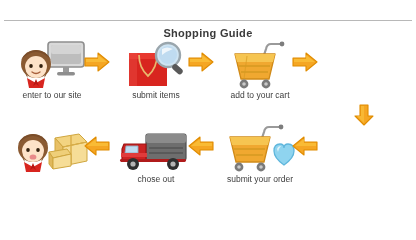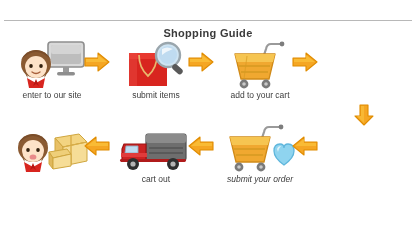--- a/index.html
+++ b/index.html
@@ -245,30 +245,30 @@
         <rect x="3" y="31" width="26" height="4" fill="#e03b3b"></rect>
 
         <rect x="2" y="37" width="66" height="3" rx="1.4" fill="#b01b1b"></rect>
 
         <circle cx="15" cy="42" r="6" fill="#2f2f2f"></circle>
         <circle cx="15" cy="42" r="2.6" fill="#b5b5b5"></circle>
         <circle cx="55" cy="42" r="6" fill="#2f2f2f"></circle>
         <circle cx="55" cy="42" r="2.6" fill="#b5b5b5"></circle>
       </svg>
     </div>
-    <div class="step-label">cart out</div>
+    <div class="step-label">chose out</div>
   </div>
   <div class="arrow arrow-h" style="left:188px;">
     <svg width="26" height="20" viewBox="0 0 26 20">
       <path d="M25 6 L12 6 L12 1 L1 10 L12 19 L12 14 L25 14 Z" fill="#f5a623" stroke="#e08c00" stroke-width="1.1" stroke-linejoin="round"></path>
       <path d="M24 7 L12 7 L12 3 L3 10 L12 10 L24 10 Z" fill="#f9c13c" opacity="0.75"></path>
     </svg>
   </div>
 
-  <div class="step" style="left:208px;font-style:italic;">
+  <div class="step" style="left:208px;">
     <div class="step-art">
       <svg class="art-svg" width="76" height="52" viewBox="0 0 76 52">
         <path d="M58 5 L47 5 Q43 5 42 10 L39 19" stroke="#9a9a9a" stroke-width="2.2" fill="none" stroke-linecap="round"></path>
         <circle cx="59" cy="5" r="2.4" fill="#7d7d7d"></circle>
         <path d="M8 15 L48 15 L42 40 L14 40 Z" fill="#f0a830" stroke="#d08a18" stroke-width="1.3" stroke-linejoin="round"></path>
         <path d="M8 15 L48 15 L46 23 L10 23 Z" fill="#f6c551"></path>
         <path d="M12 27 L43 27" stroke="#d79a22" stroke-width="1.6"></path>
         <path d="M14 33 L41 33" stroke="#d79a22" stroke-width="1.6"></path>
         <circle cx="17" cy="45" r="4.4" fill="#7a7a7a"></circle>
         <circle cx="17" cy="45" r="1.8" fill="#c9c9c9"></circle>

